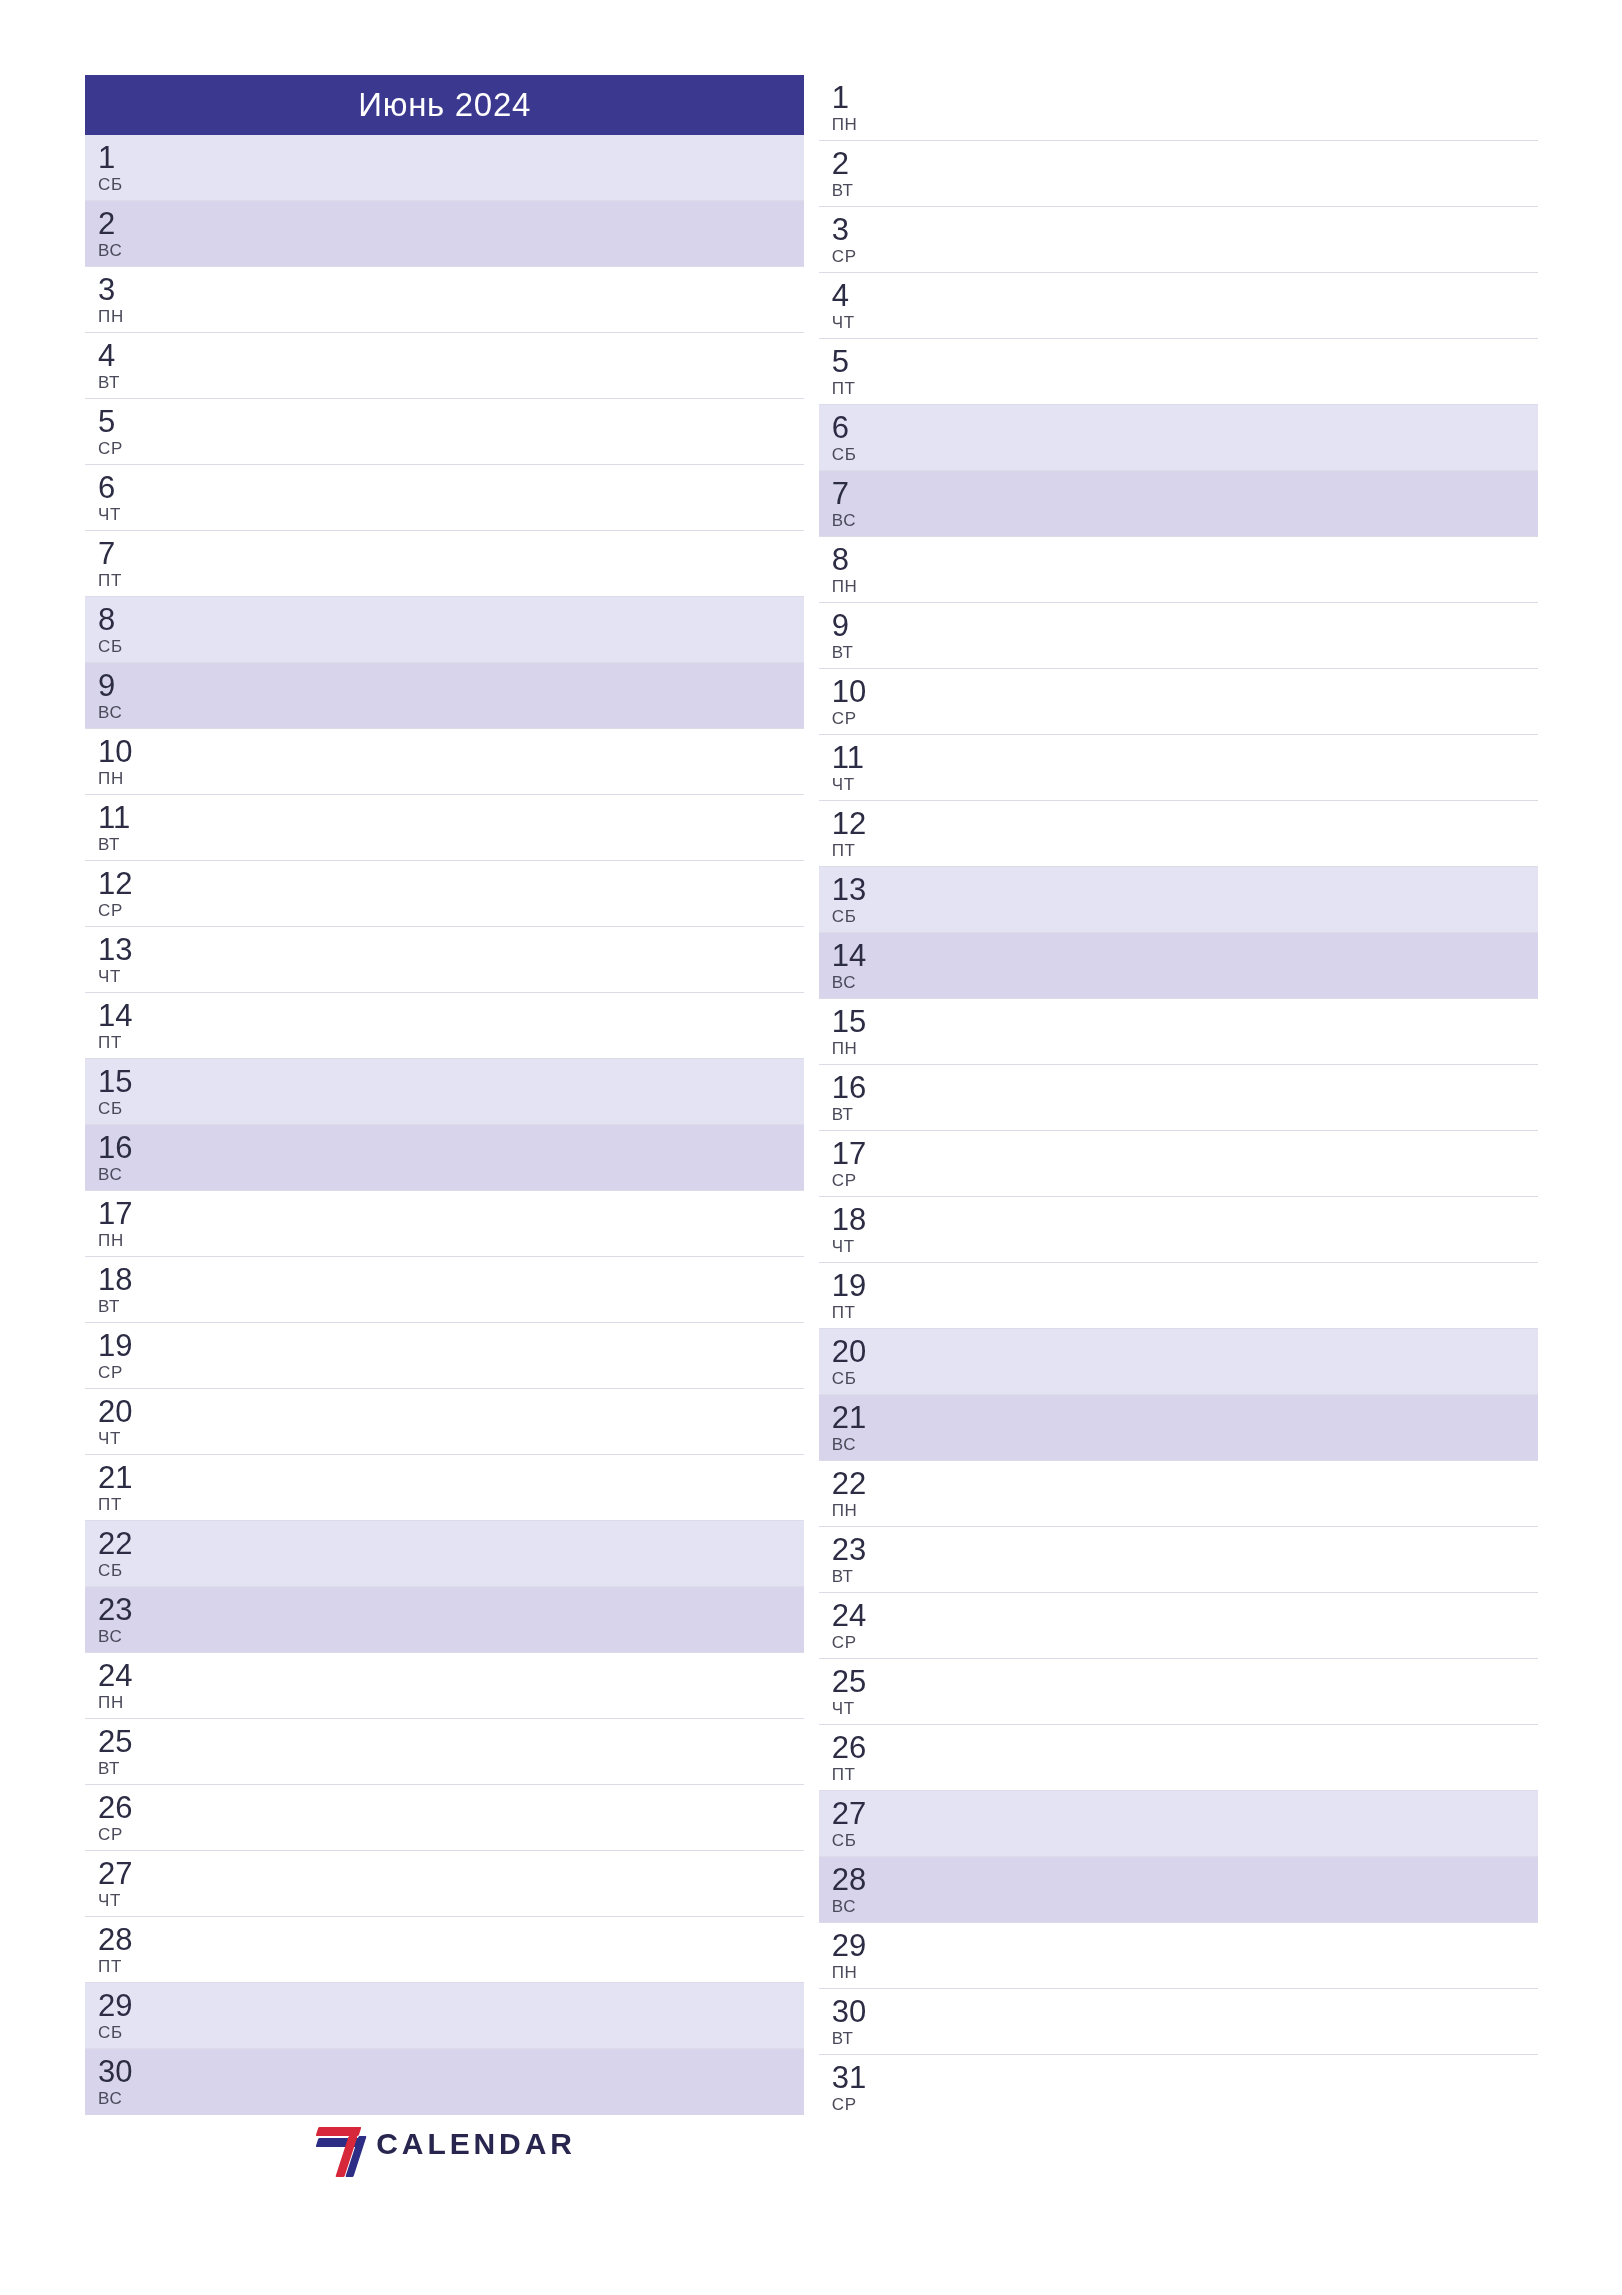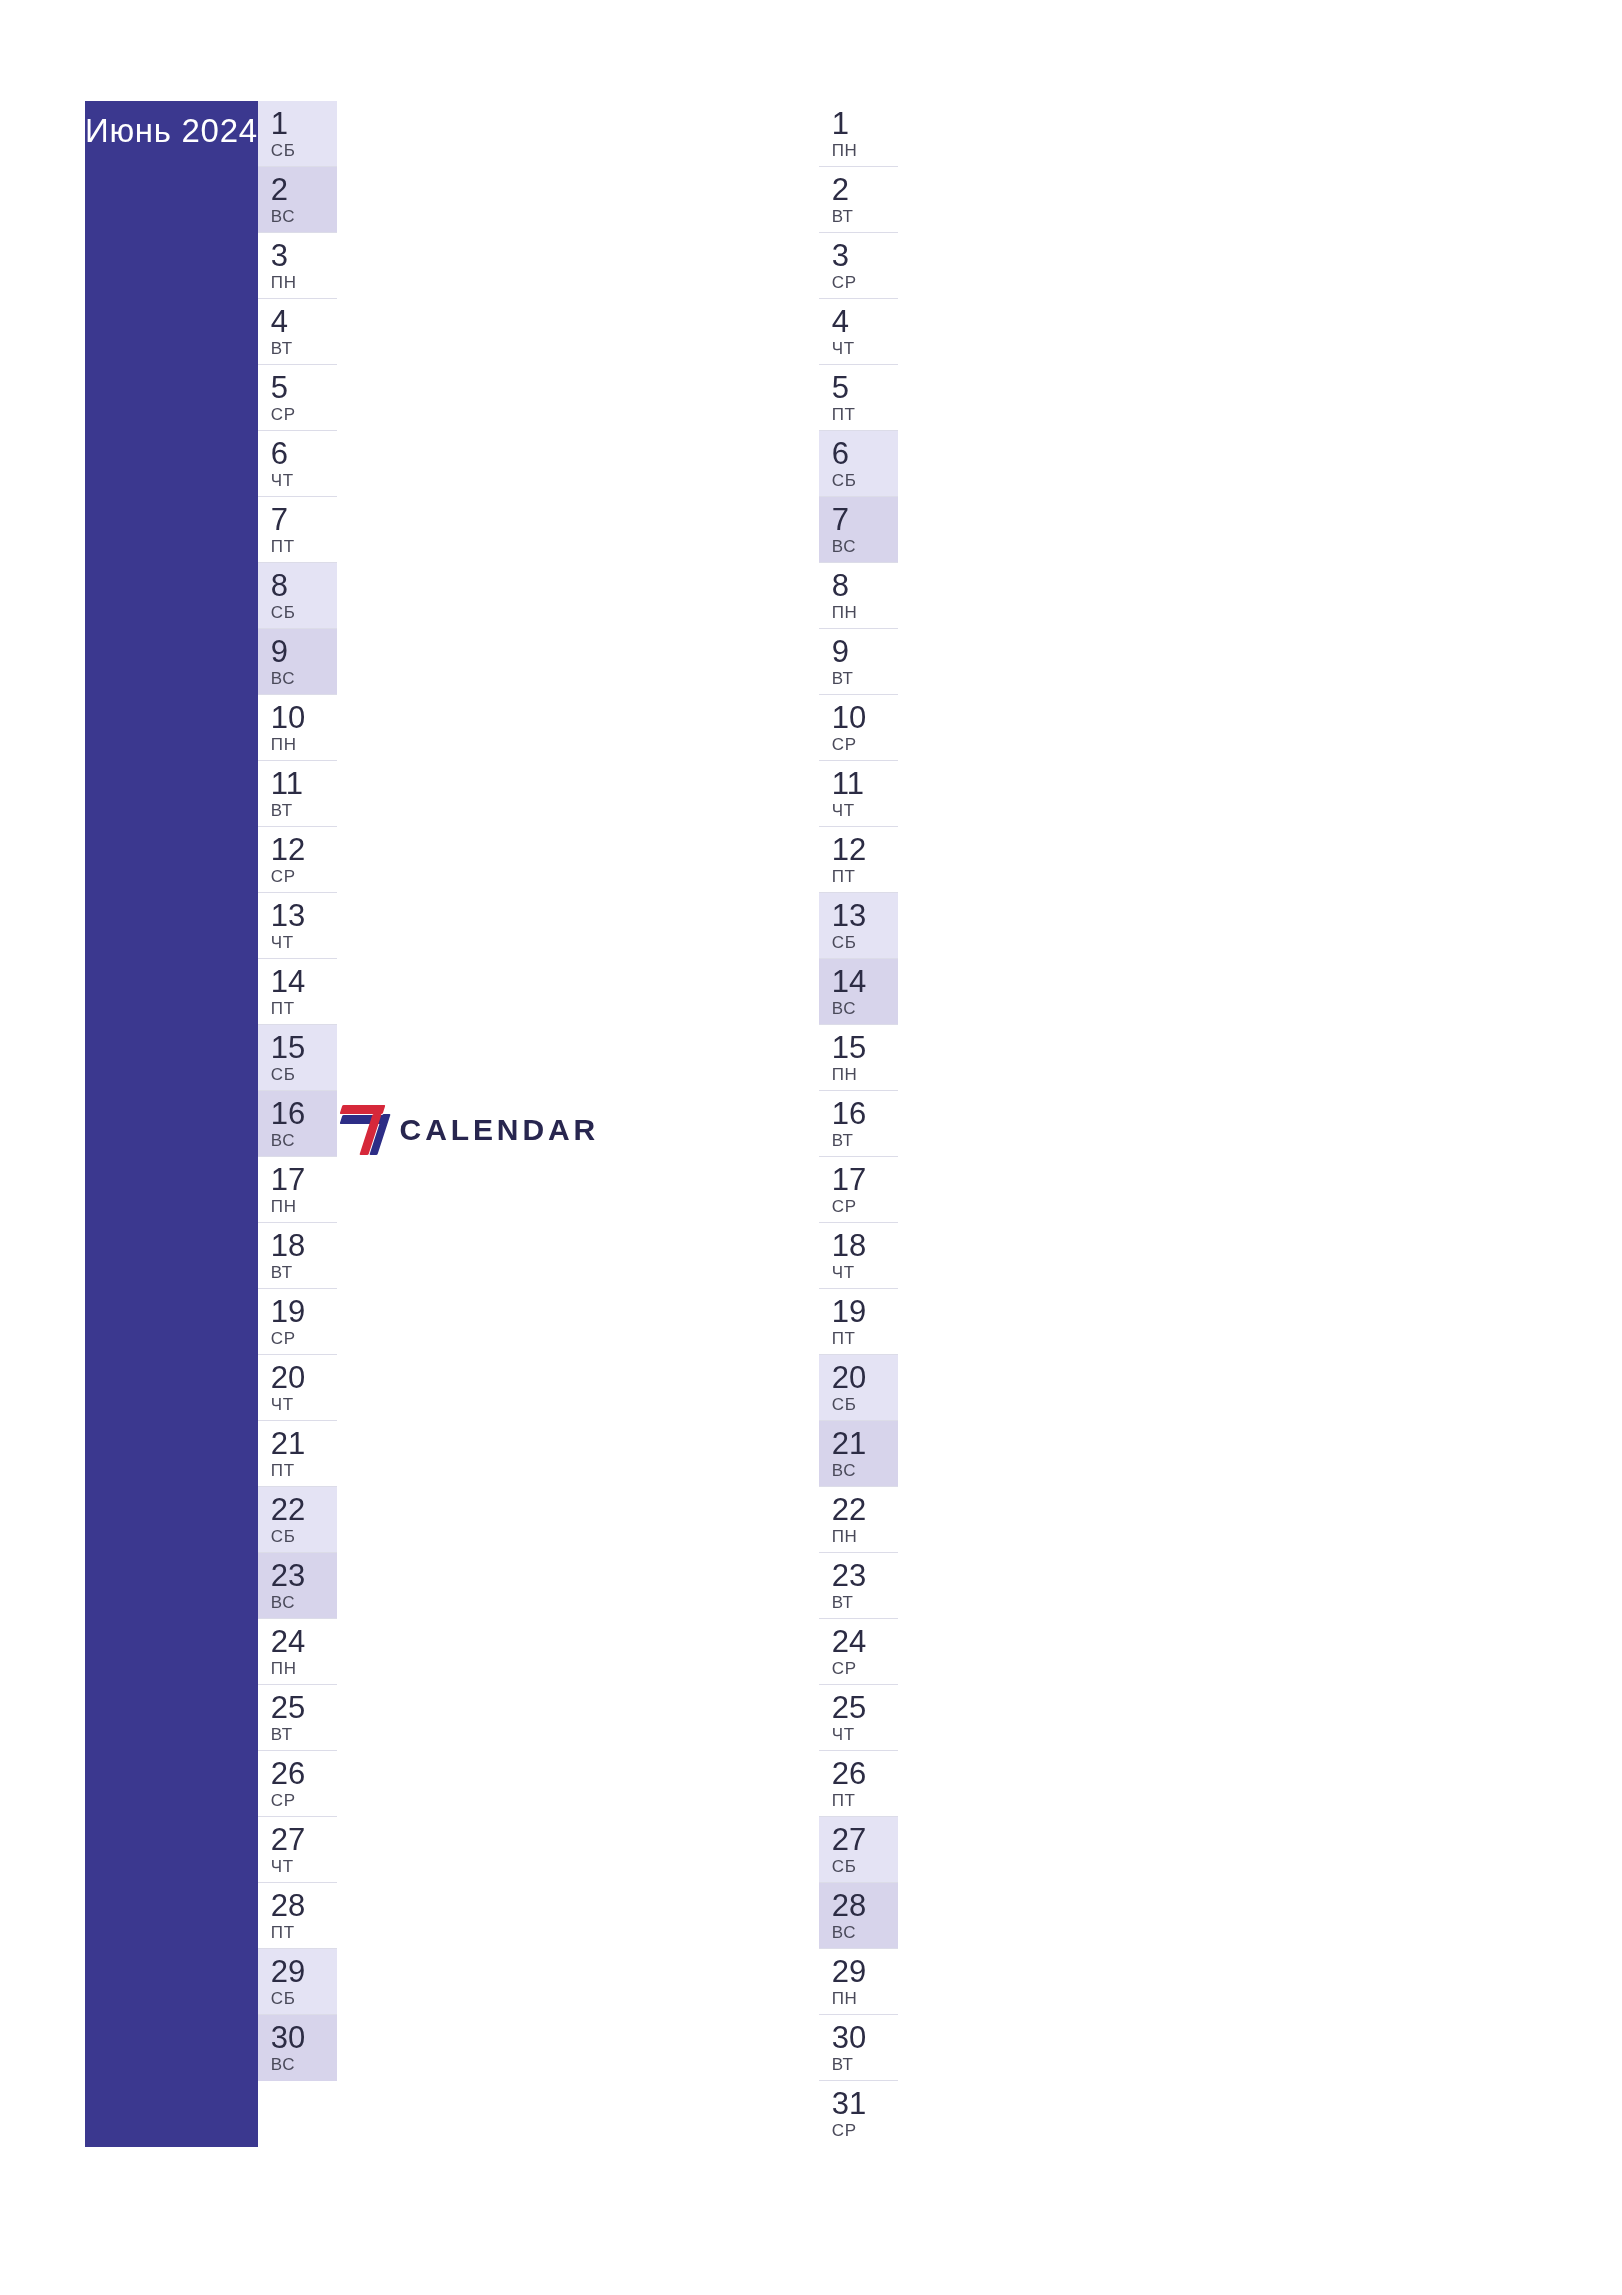--- a/index.html
+++ b/index.html
@@ -10,22 +10,21 @@
     padding: 75px 85px 46px 85px;
   }
   .page {
     display: flex;
     gap: 14.4px;
     width: 100%;
   }
   .month-col {
     flex: 1;
     display: flex;
-    flex-direction: row;
-    margin-top: 26px;
+    flex-direction: column;
   }
   .month-header {
     background: #3b388f;
     color: #ffffff;
     font-size: 33px;
     font-weight: 400;
     text-align: center;
     padding: 10.5px 0 11.8px 0;
     letter-spacing: 0.7px;
   }
@@ -59,21 +58,21 @@
   .bg-wk  { background: #ffffff; }
   .bg-sat { background: #e4e3f4; }
   .bg-sun { background: #d7d4eb; }
   .footer {
     margin-top: 11.8px;
     display: flex;
     justify-content: center;
   }
   .brand {
     display: flex;
-    align-items: center;
+    align-items: flex-start;
     gap: 11.8px;
   }
   .brand-seven {
     position: relative;
     width: 51px;
     height: 50px;
   }
   .brand-seven .bar {
     position: absolute;
     height: 9.2px;

